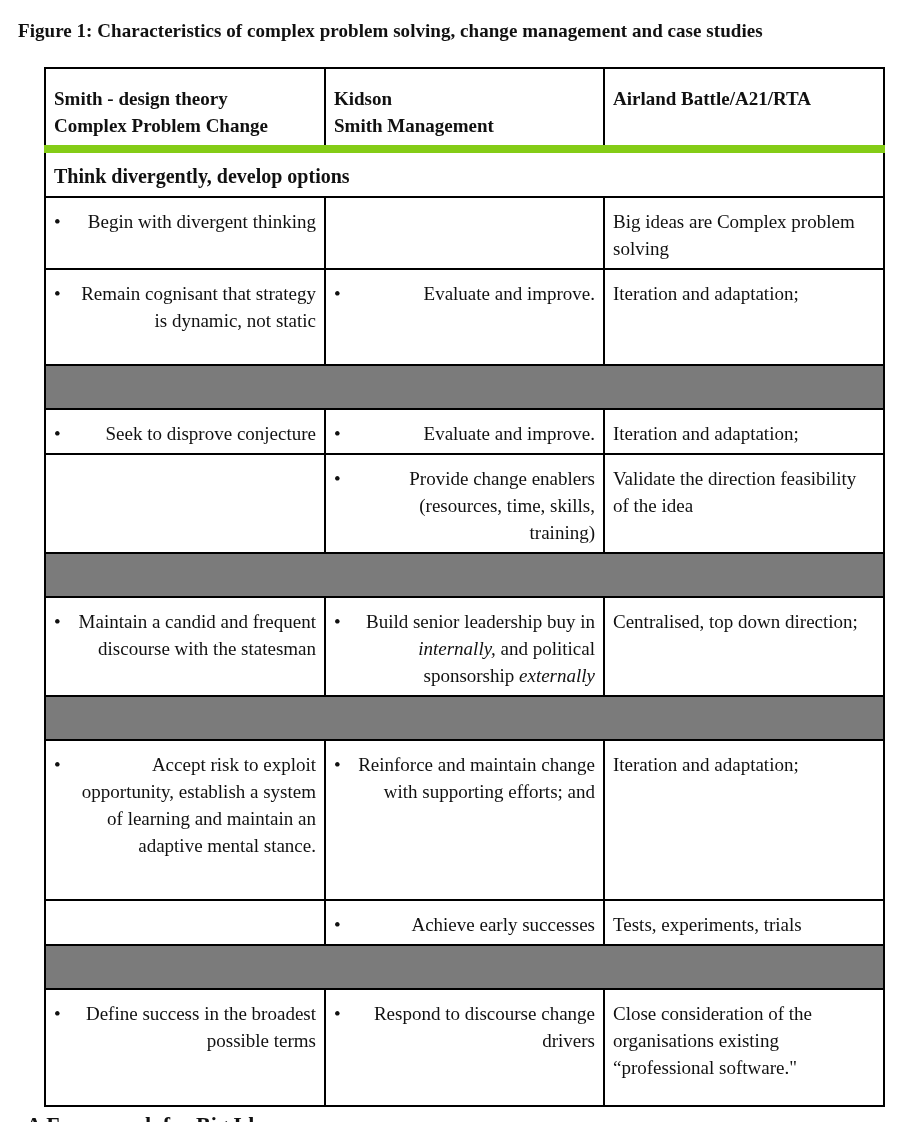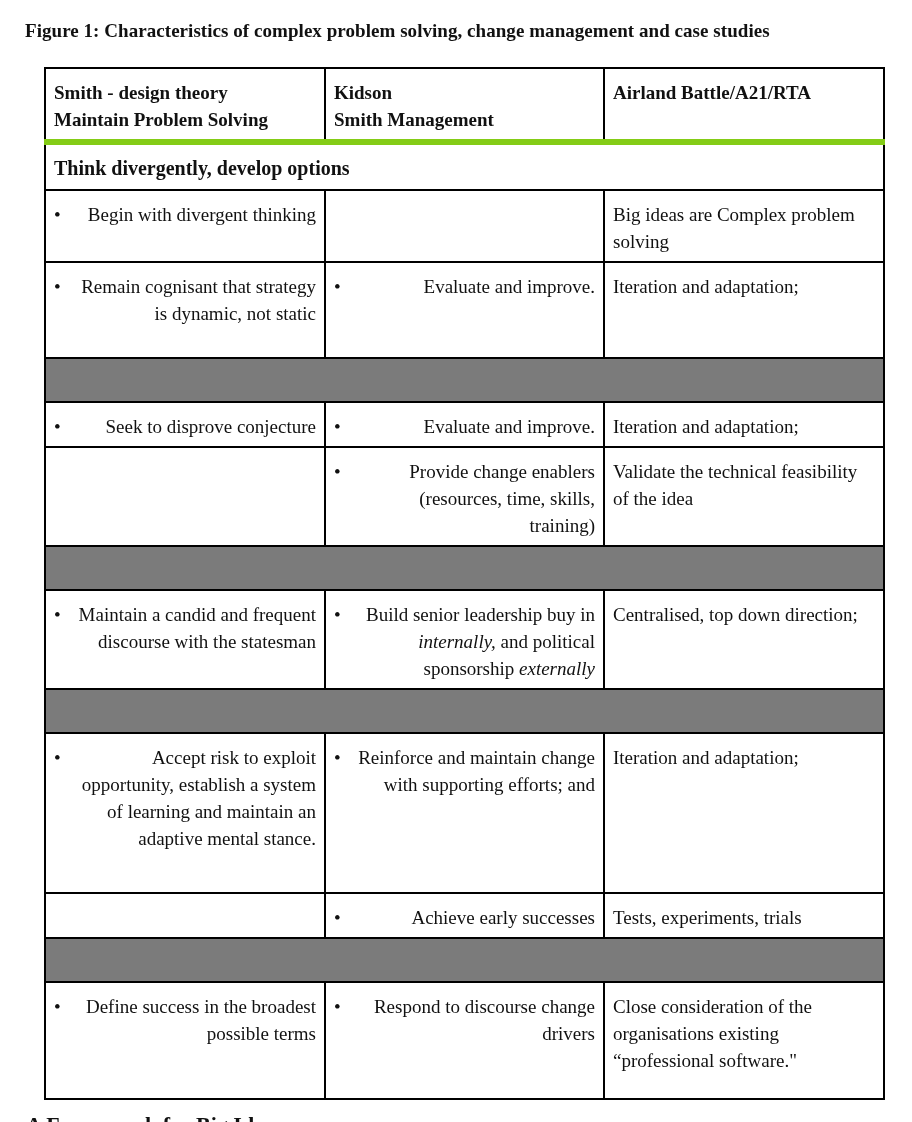--- a/index.html
+++ b/index.html
@@ -1,24 +1,24 @@
 <!DOCTYPE html>
 <html><head>
   <meta charset="utf-8">
   <style>
     html, body { margin: 0; padding: 0; background: #ffffff; }
     body { width: 912px; height: 1122px; overflow: hidden; position: relative;
            font-family: "Liberation Serif", "DejaVu Serif", serif; color: #111; }
-    .fig-title { position: absolute; left: 25px; top: 20px; font-size: 19px; font-weight: bold;
+    .fig-title { position: absolute; left: 18px; top: 20px; font-size: 19px; font-weight: bold;
                  white-space: nowrap; letter-spacing: 0.05px; }
     table.fig { position: absolute; left: 44px; top: 67px; width: 841px;
                 border-collapse: collapse; table-layout: fixed; }
     table.fig td { border: 2px solid #000; vertical-align: top; padding: 10px 8px 6px 8px;
                    font-size: 19px; line-height: 27px; }
-    table.fig tr.header td { font-weight: bold; padding-top: 10px; border-bottom: 6px solid #84cc16; }
+    table.fig tr.header td { font-weight: bold; padding-top: 16px; border-bottom: 8px solid #84cc16; }
     table.fig tr.section td { font-weight: bold; font-size: 20px; padding-top: 10px; }
     table.fig tr.gray td { background: #7b7b7b; padding: 0; }
     .bullet { display: flex; }
     .bullet .dot { width: 16px; flex: 0 0 16px; }
     .bullet .txt { flex: 1; text-align: right; }
     .footer-title { position: absolute; left: 26px; top: 1112px; font-size: 22px; font-weight: bold;
                     white-space: nowrap; }
     em { font-style: italic; }
   </style>
 </head>
@@ -29,21 +29,21 @@
 <table class="fig">
   <colgroup>
       <col style="width:280px">
       <col style="width:279px">
       <col style="width:280px">
     </colgroup>
   <tbody>
       <tr class="header" style="height:72px">
     <td>
       <div>Smith - design theory</div>
-      <div>Maintain Problem Solving</div>
+      <div>Complex Problem Change</div>
     </td>
     <td>
       <div>Kidson</div>
       <div>Smith Management</div>
     </td>
     <td>
       <div>Airland Battle/A21/RTA</div>
     </td>
   </tr>
 
@@ -99,21 +99,21 @@
   </tr>
 
   <tr style="height:97px">
     <td></td>
     <td>
       <div class="bullet">
             <span class="dot">•</span>
             <span class="txt">Provide change enablers (resources, time, skills, training)</span>
           </div>
     </td>
-    <td><span>Validate the technical feasibility of the idea</span></td>
+    <td><span>Validate the direction feasibility of the idea</span></td>
   </tr>
 
   <tr class="gray" style="height:44px">
     <td colspan="3"></td>
   </tr>
 
   <tr style="height:97px">
     <td>
       <div class="bullet">
             <span class="dot">•</span>

